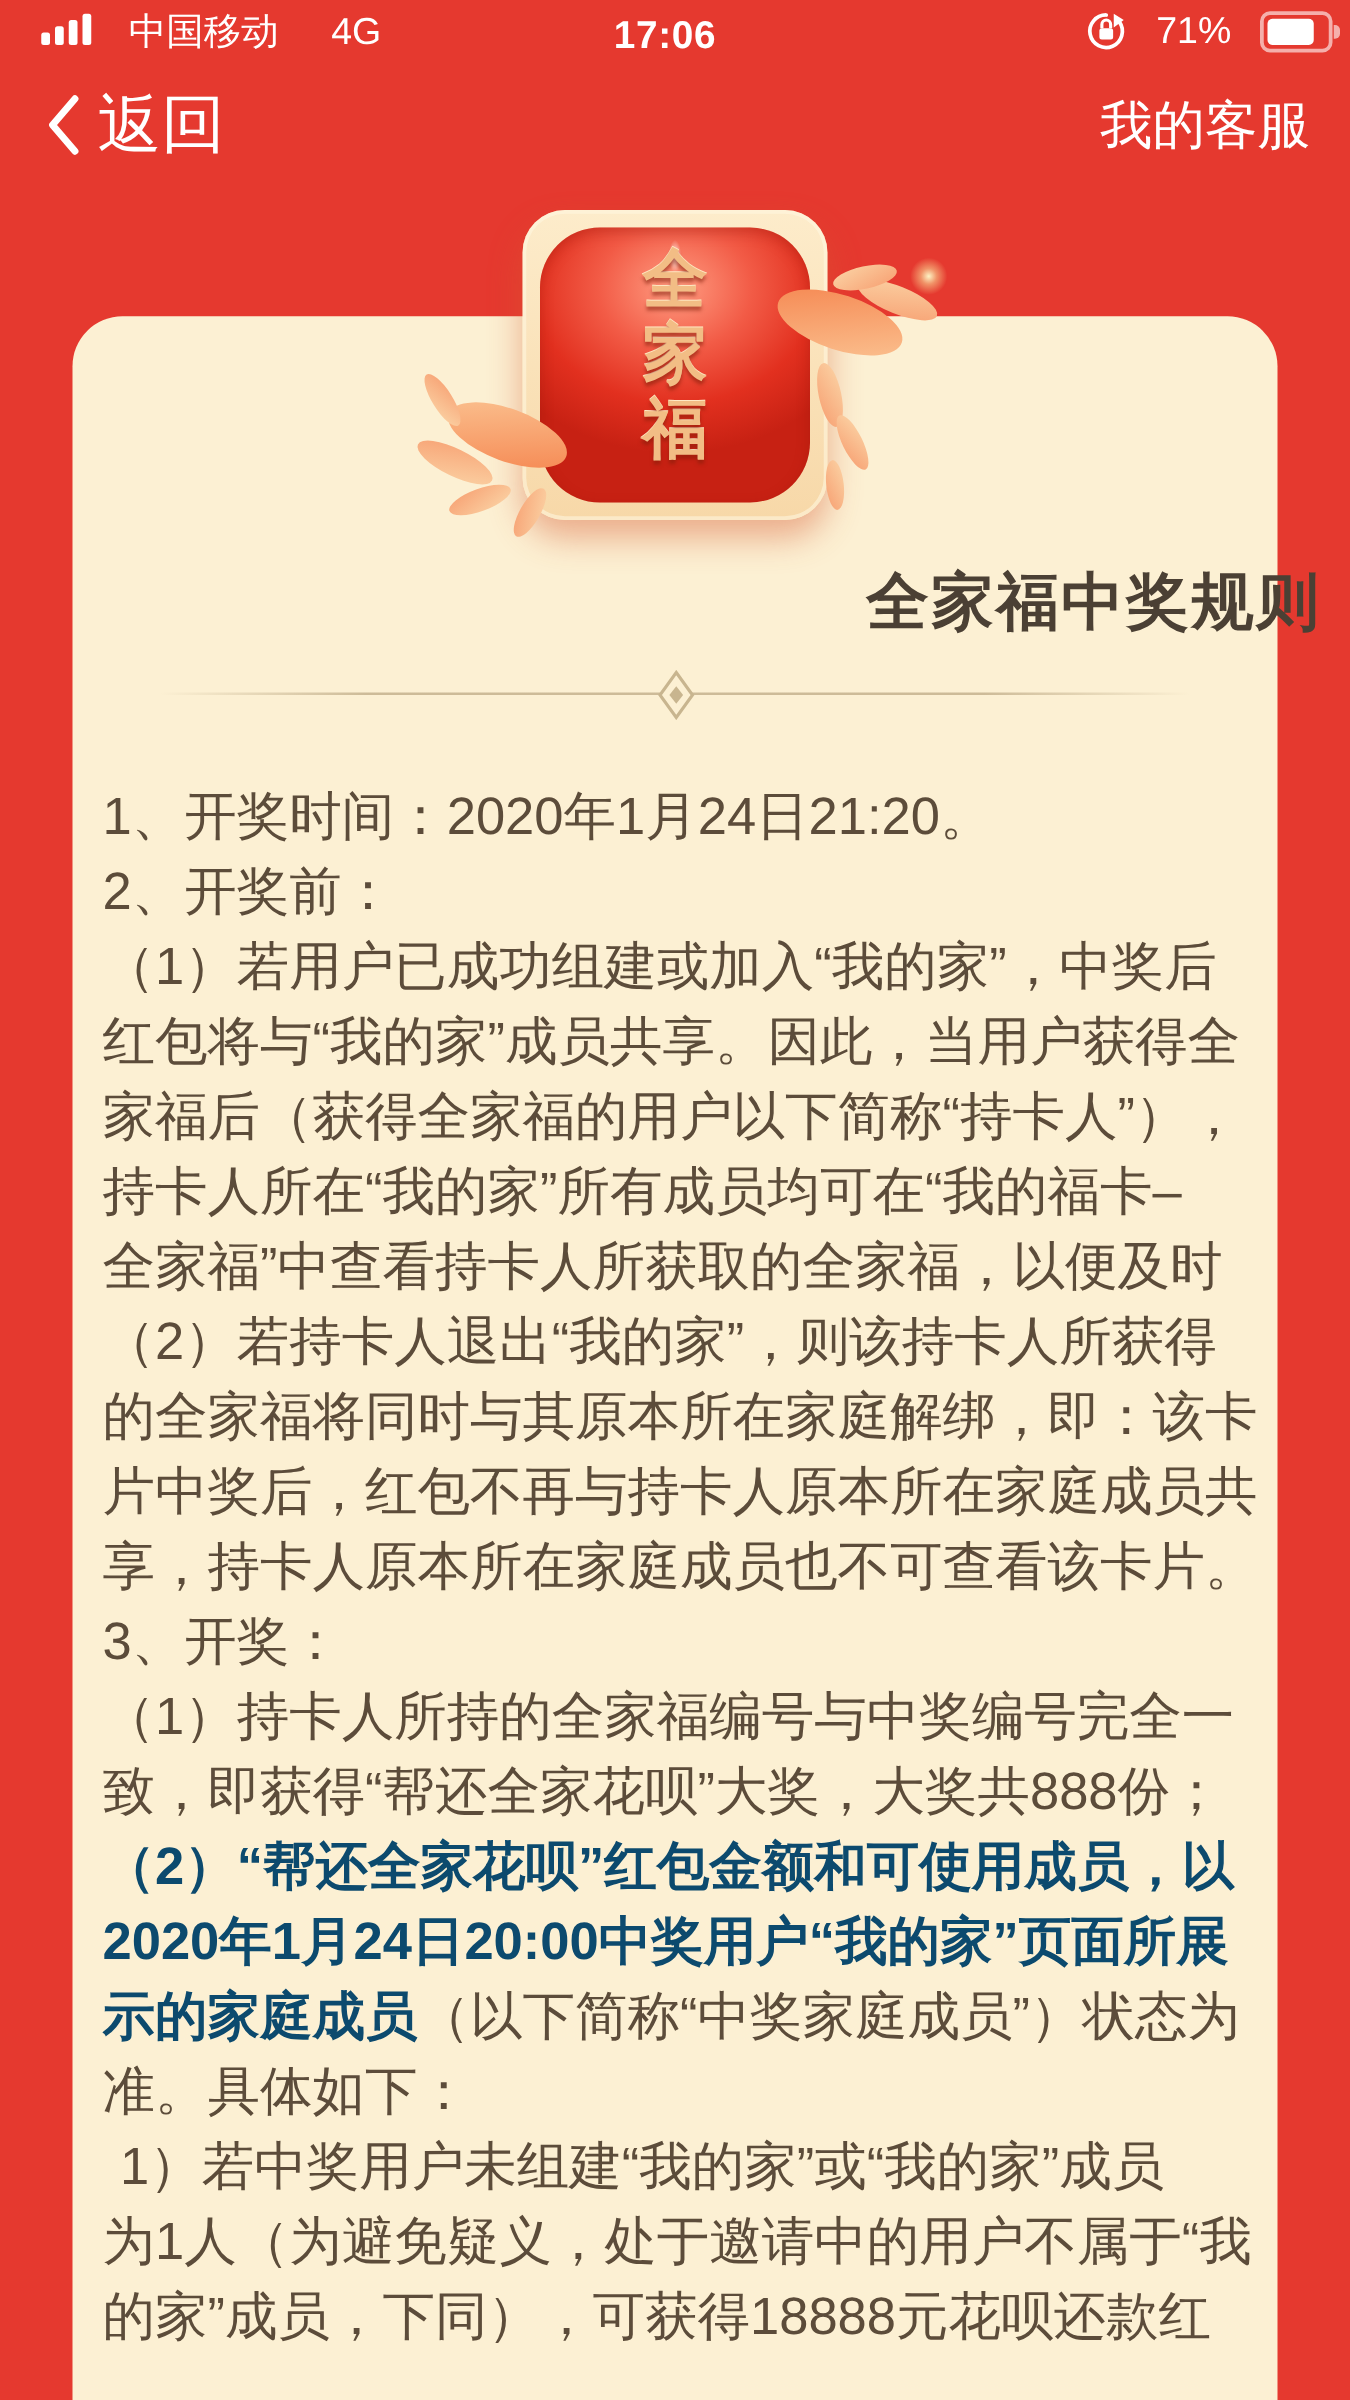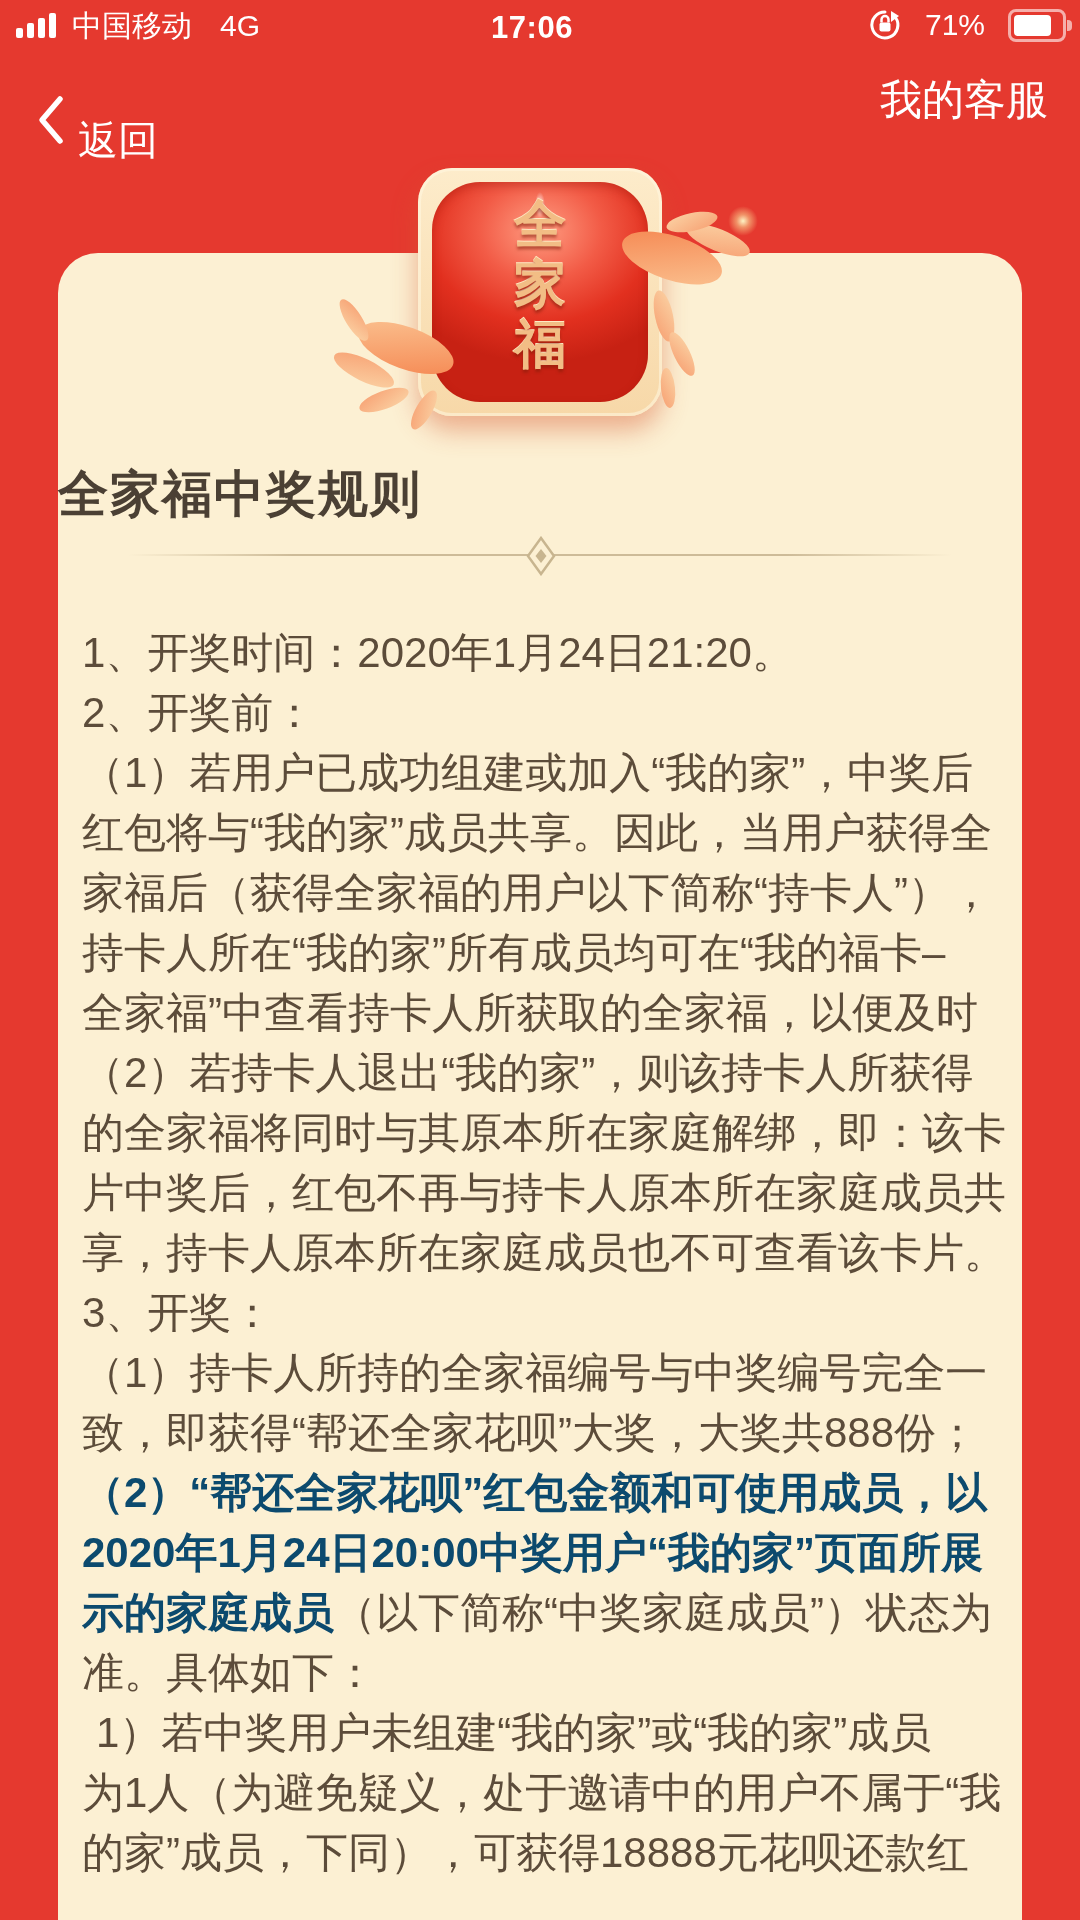--- a/index.html
+++ b/index.html
@@ -7,47 +7,47 @@
     width:1080px;height:1920px;position:relative;overflow:hidden;
     background:var(--page-red,#e5392f);
     font-family:"Liberation Sans","DejaVu Sans",sans-serif;
     -webkit-font-smoothing:antialiased;
   }
   
   .status-bar{
     position:absolute;top:0;left:0;width:100%;height:52px;
     color:#fff;display:flex;align-items:center;
   }
-  .sb-left{position:absolute;left:16px;top:10px;display:flex;align-items:center;gap:14px;}
+  .sb-left{position:absolute;left:33px;top:10px;display:flex;align-items:flex-start;gap:28px;}
   .signal{display:flex;align-items:flex-end;gap:4px;height:26px;padding-bottom:2px;}
   .signal i{display:block;width:7px;background:#fff;border-radius:2px;}
   .signal i:nth-child(1){height:10px}.signal i:nth-child(2){height:15px}
   .signal i:nth-child(3){height:20px}.signal i:nth-child(4){height:25px}
   .sb-text{font-size:30px;line-height:32px;}
   .sb-carrier{margin-left:2px;}
   .sb-network{margin-left:14px;}
   .sb-time{position:absolute;left:0;right:16px;text-align:center;top:10px;font-size:31px;font-weight:700;letter-spacing:.5px;}
   .sb-right{position:absolute;right:14px;top:8px;display:flex;align-items:center;gap:23px;}
   .battery{position:relative;width:52px;height:27px;border:3px solid rgba(255,255,255,.6);border-radius:8px;}
   .battery-fill{position:absolute;left:3px;top:3px;bottom:3px;width:71%;background:#fff;border-radius:4px;}
   .battery-nub{position:absolute;right:-9px;top:8px;width:5px;height:11px;background:rgba(255,255,255,.6);border-radius:0 4px 4px 0;}
   .sb-batt-pct{font-size:30px;}
   
   .nav-bar{position:absolute;top:52px;left:0;width:100%;height:96px;color:#fff;}
   .nav-back{position:absolute;left:36px;top:18px;display:flex;align-items:center;gap:14px;cursor:pointer;}
-  .nav-back-label{font-size:40px;line-height:60px;margin-top:40px;}
+  .nav-back-label{font-size:51px;line-height:60px;}
   .nav-right{position:absolute;right:32px;top:18px;font-size:42px;line-height:60px;cursor:pointer;margin-left:21px;}
   
   .card{
     position:absolute;left:58px;top:253px;width:964px;height:1800px;
     background:var(--card-cream,#fcf0d3);border-radius:40px;
   }
   .page-title{
-    position:absolute;top:208px;left:0;width:100%;text-align:left;
-    font-size:50px;font-weight:700;color:#4b4034;letter-spacing:2px;
+    position:absolute;top:195px;left:0;width:100%;text-align:right;
+    font-size:50px;font-weight:700;color:#4b4034;letter-spacing:2px;padding-left:35px;
   }
   
   .divider{position:absolute;left:0;top:283px;width:100%;height:40px;}
   .divider-line{
     position:absolute;left:70px;right:70px;top:18px;height:2px;
     background:linear-gradient(90deg,rgba(205,187,152,0) 0%,var(--divider-tan,#cdbb98) 20%,var(--divider-tan,#cdbb98) 80%,rgba(205,187,152,0) 100%);
   }
   .divider-diamond{position:absolute;left:468px;top:0px;}
   
   .rules{

